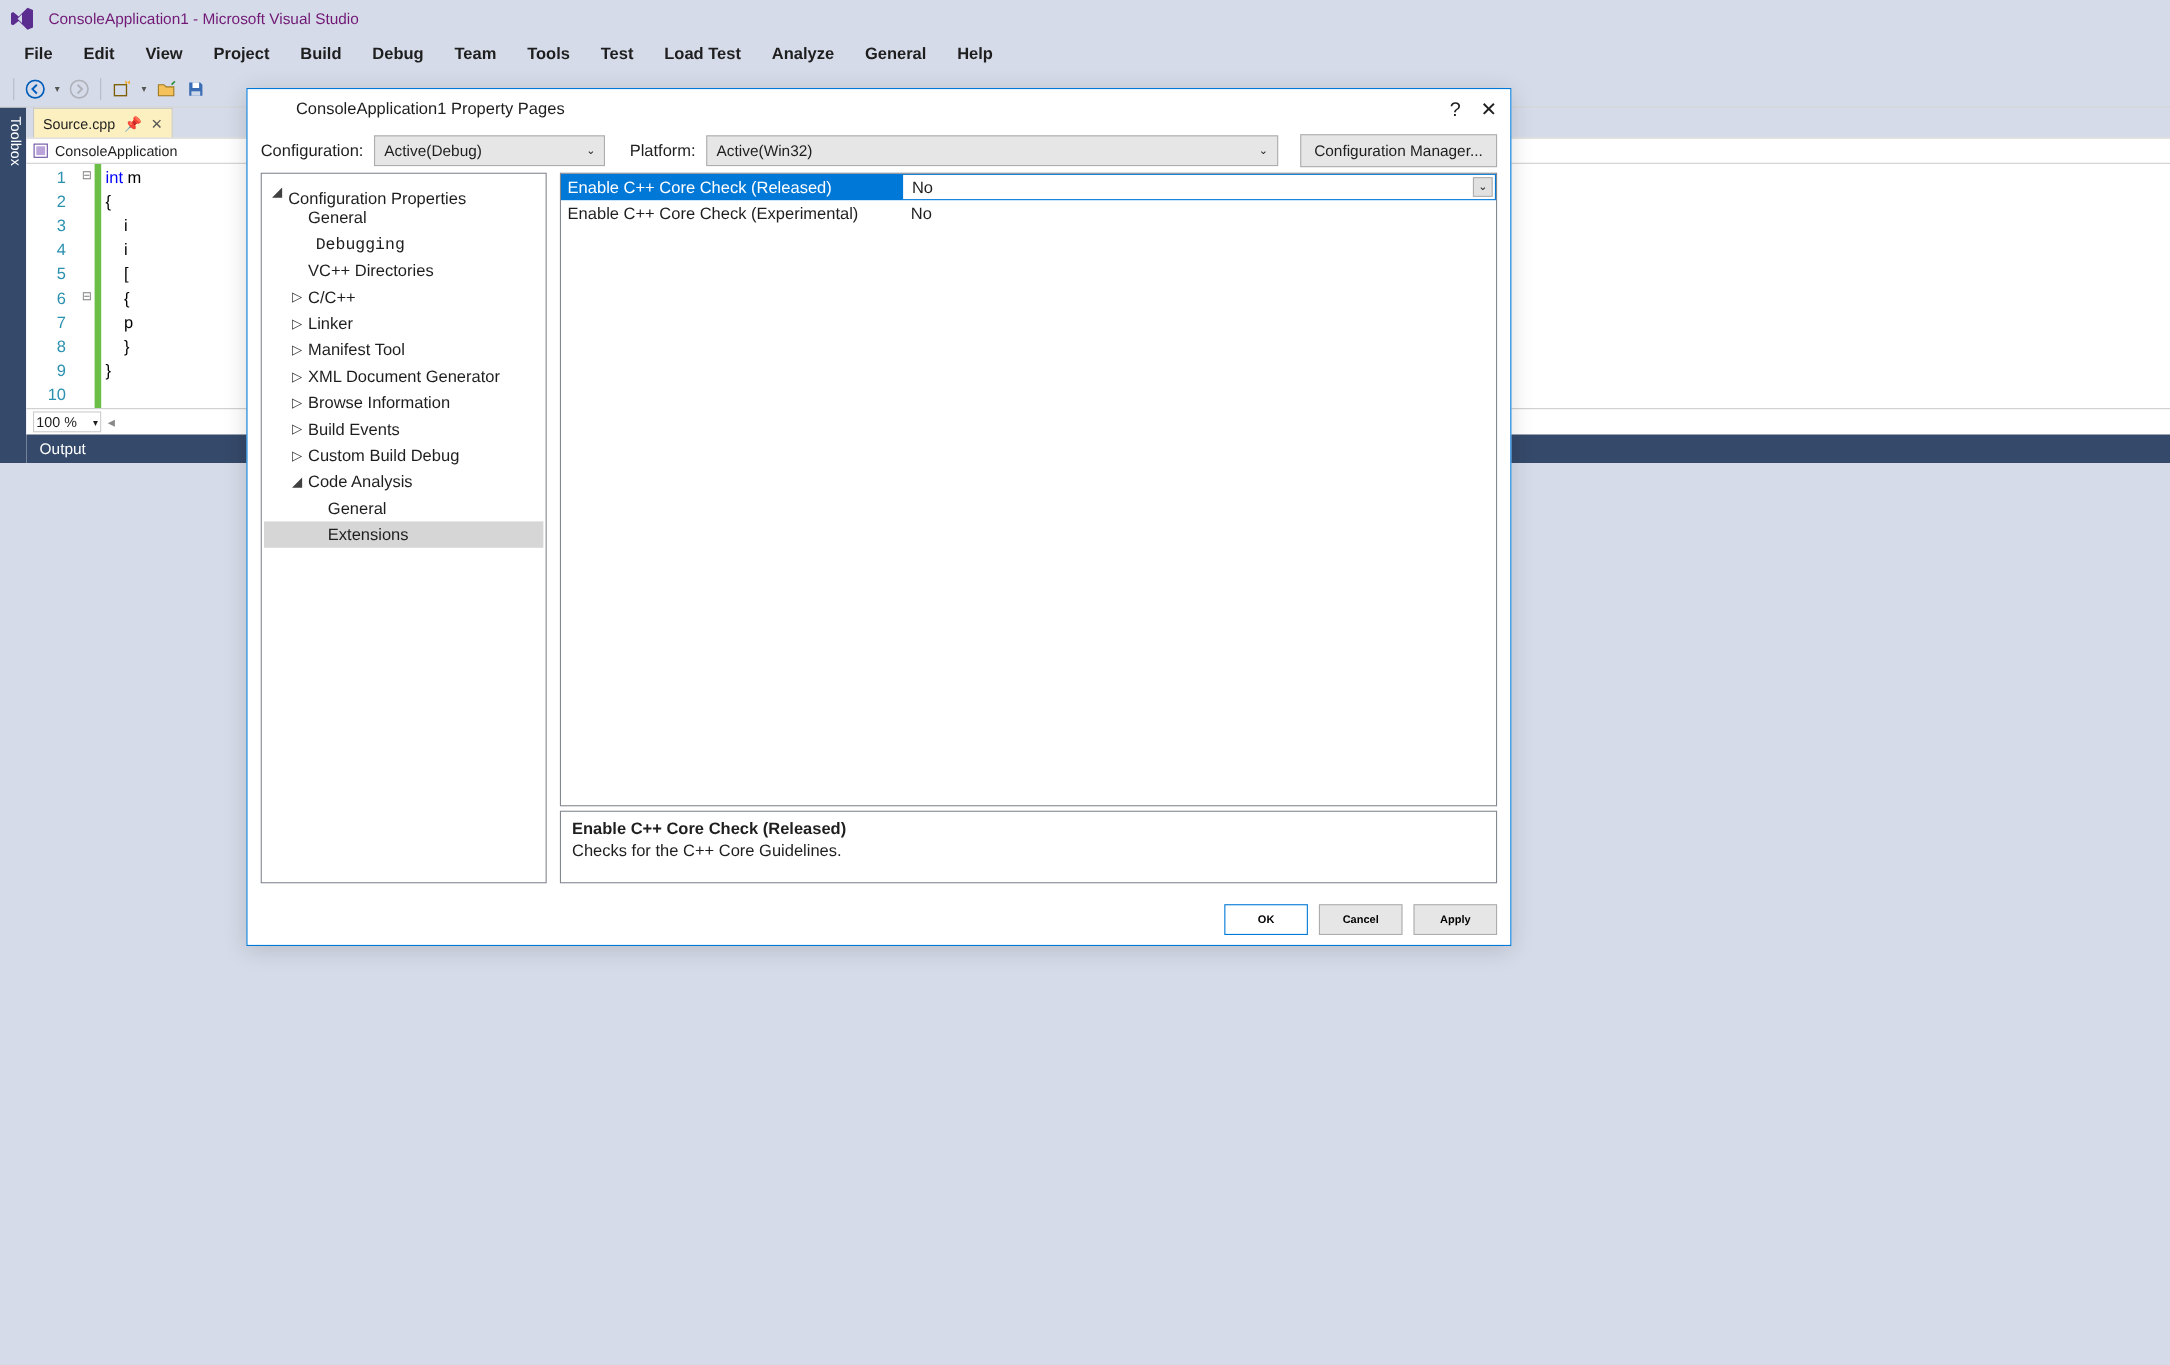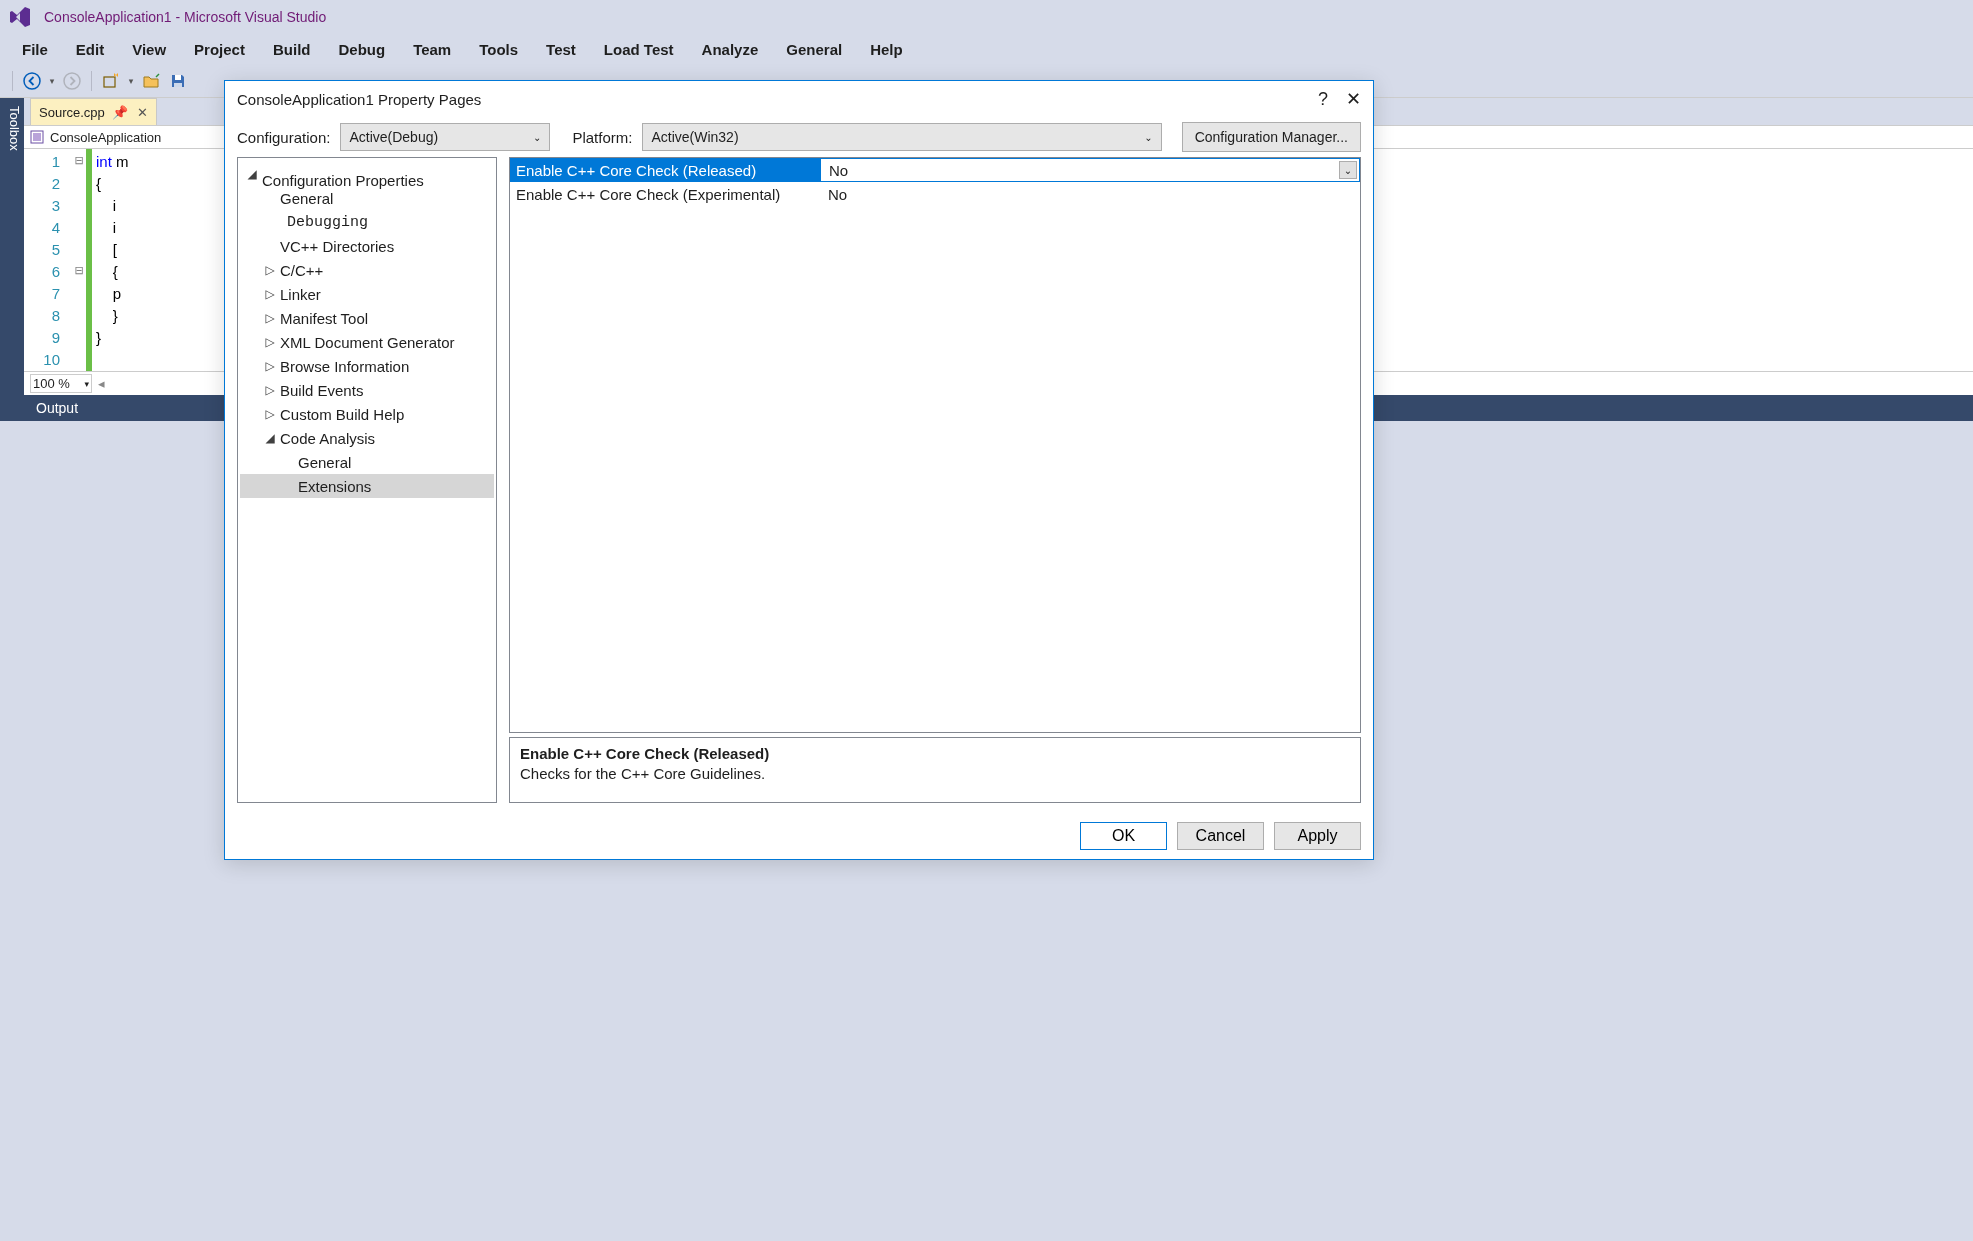--- a/index.html
+++ b/index.html
@@ -39,21 +39,21 @@
 .code-lines { padding-top: 2px; line-height: 22px; white-space: pre; color: #000; }
 .kw { color: #0000ff; }
 
 .zoom-bar { height: 24px; display: flex; align-items: center; border-top: 1px solid #ccc; padding: 0 6px; gap: 6px; font-size: 13px; background: #fff; }
 .zoom-select { border: 1px solid #ccc; padding: 1px 2px; font-size: 13px; width: 62px; display:flex; justify-content:space-between; align-items:center; }
 
 .output-bar { height: 26px; background: #35496a; color: #fff; display: flex; align-items: center; padding: 0 12px; font-size: 14px; }
 
 
 .dialog { position: absolute; left: 224px; top: 80px; width: 1150px; height: 780px; background: #fff; border: 1px solid #0078d7; display: flex; flex-direction: column; box-shadow: 0 4px 20px rgba(0,0,0,.15); z-index: 100; }
-.dialog-titlebar { height: 36px; display: flex; align-items: center; justify-content: space-between; padding: 0 12px; font-size: 15px; color: #1e1e1e; }
+.dialog-titlebar { height: 36px; display: flex; align-items: center; justify-content: space-between; padding: 0 12px; font-size: 15px; color: #1e1e1e; margin-left: 32px; }
 .dialog-titlebar .controls { display: flex; gap: 18px; align-items: center; }
 .dialog-titlebar .controls span { cursor: pointer; font-size: 18px; color: #1e1e1e; }
 
 .dialog-config-row { height: 40px; display: flex; align-items: center; padding: 0 12px; gap: 10px; }
 .dlg-label { font-size: 15px; color: #1e1e1e; }
 .dlg-select { border: 1px solid #adadad; background: #e6e6e6; height: 28px; padding: 0 8px; font-size: 14px; display: flex; align-items: center; justify-content: space-between; gap: 8px; cursor: pointer; }
 .dlg-btn { border: 1px solid #adadad; background: #e6e6e6; height: 30px; padding: 0 12px; font-size: 14px; cursor: pointer; display: flex; align-items: center; }
 
 .dialog-body { flex: 1; display: flex; gap: 12px; padding: 0 12px 10px 12px; min-height: 0; }
 
@@ -68,21 +68,21 @@
 .prop-name { width: 310px; padding-left: 6px; display: flex; align-items: center; }
 .prop-val { flex: 1; padding-left: 8px; display: flex; align-items: center; color: #1e1e1e; position: relative; }
 .row-selected .prop-name { background: #0078d7; color: #fff; }
 .row-selected .prop-val { border: 1px solid #0078d7; }
 .val-chevron { position: absolute; right: 2px; top: 2px; width: 18px; height: 18px; border: 1px solid #adadad; background: #e1e1e1; display: flex; align-items: center; justify-content: center; font-size: 10px; cursor: pointer; }
 
 .desc-box { height: 66px; border: 1px solid #828790; padding: 6px 10px; font-size: 15px; line-height: 20px; }
 .desc-box .title { font-weight: bold; }
 
 .dialog-buttons { height: 46px; display: flex; justify-content: flex-end; align-items: center; gap: 10px; padding: 0 12px; }
-.dlg-action { width: 87px; height: 28px; border: 1px solid #adadad; background: #e6e6e6; font-size: 16px; cursor: pointer; }
+.dlg-action { width: 76px; height: 28px; border: 1px solid #adadad; background: #e6e6e6; font-size: 10px; cursor: pointer; font-weight: bold; }
 .dlg-action.primary { border: 1px solid #0078d7; background: #fff; }
 
 svg { display: block; }
 </style>
 </head>
 <body>
 
 <div class="titlebar">
   <span class="vs-logo">
     <svg viewBox="0 0 24 24" width="24" height="24">
@@ -271,21 +271,21 @@
         <div class="tree-row" style="padding-left: 24px;">
           <span class="tree-arrow">▷</span>
           <span style="margin-left: 4px;">Browse Information</span>
         </div>
         <div class="tree-row" style="padding-left: 24px;">
           <span class="tree-arrow">▷</span>
           <span style="margin-left: 4px;">Build Events</span>
         </div>
         <div class="tree-row" style="padding-left: 24px;">
           <span class="tree-arrow">▷</span>
-          <span style="margin-left: 4px;">Custom Build Help</span>
+          <span style="margin-left: 4px;">Custom Build Debug</span>
         </div>
         <div class="tree-row" style="padding-left: 24px;">
           <span class="tree-arrow">◢</span>
           <span style="margin-left: 4px;">Code Analysis</span>
         </div>
         <div class="tree-row" style="padding-left: 42px;">
           <span class="tree-arrow"></span>
           <span style="margin-left: 4px;">General</span>
         </div>
         <div class="tree-row tree-selected" style="padding-left: 42px;">

